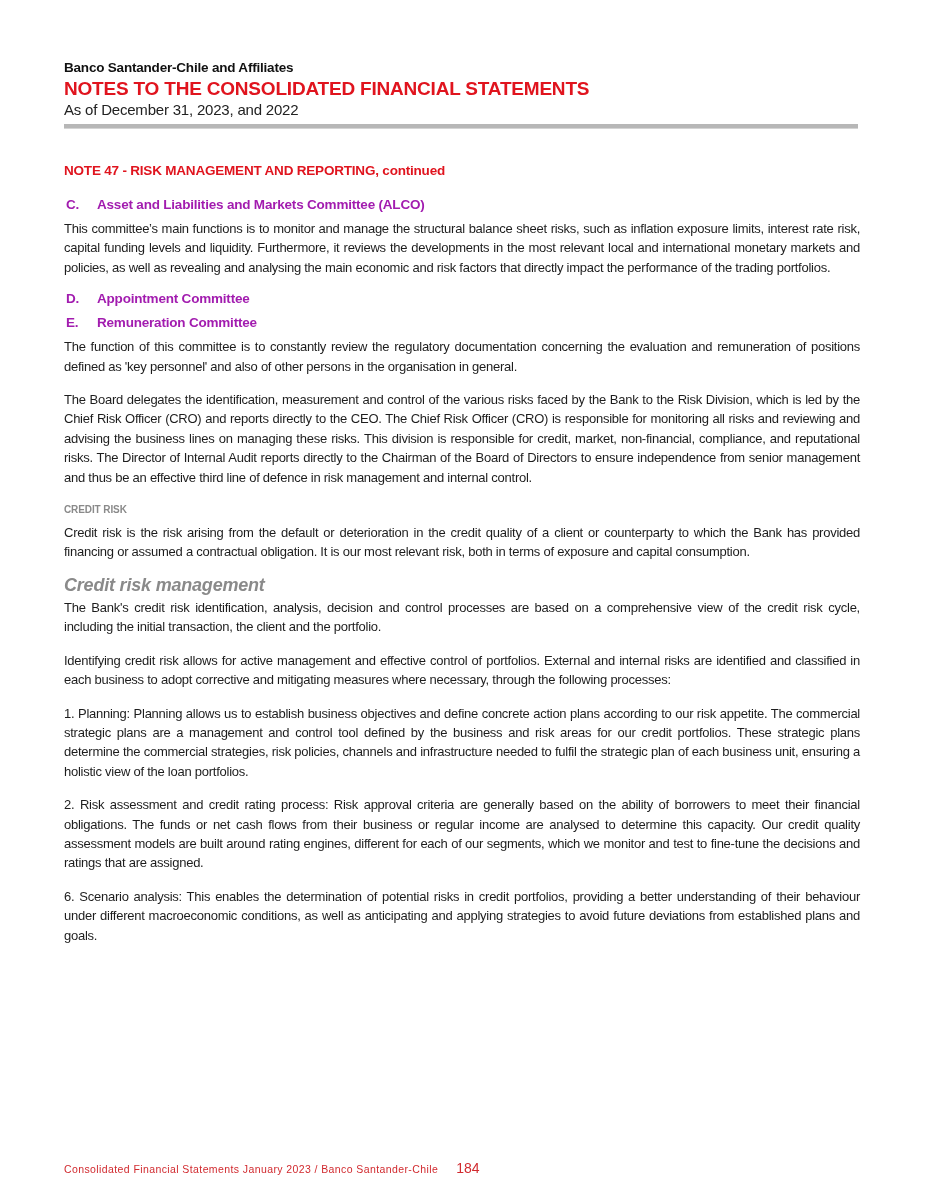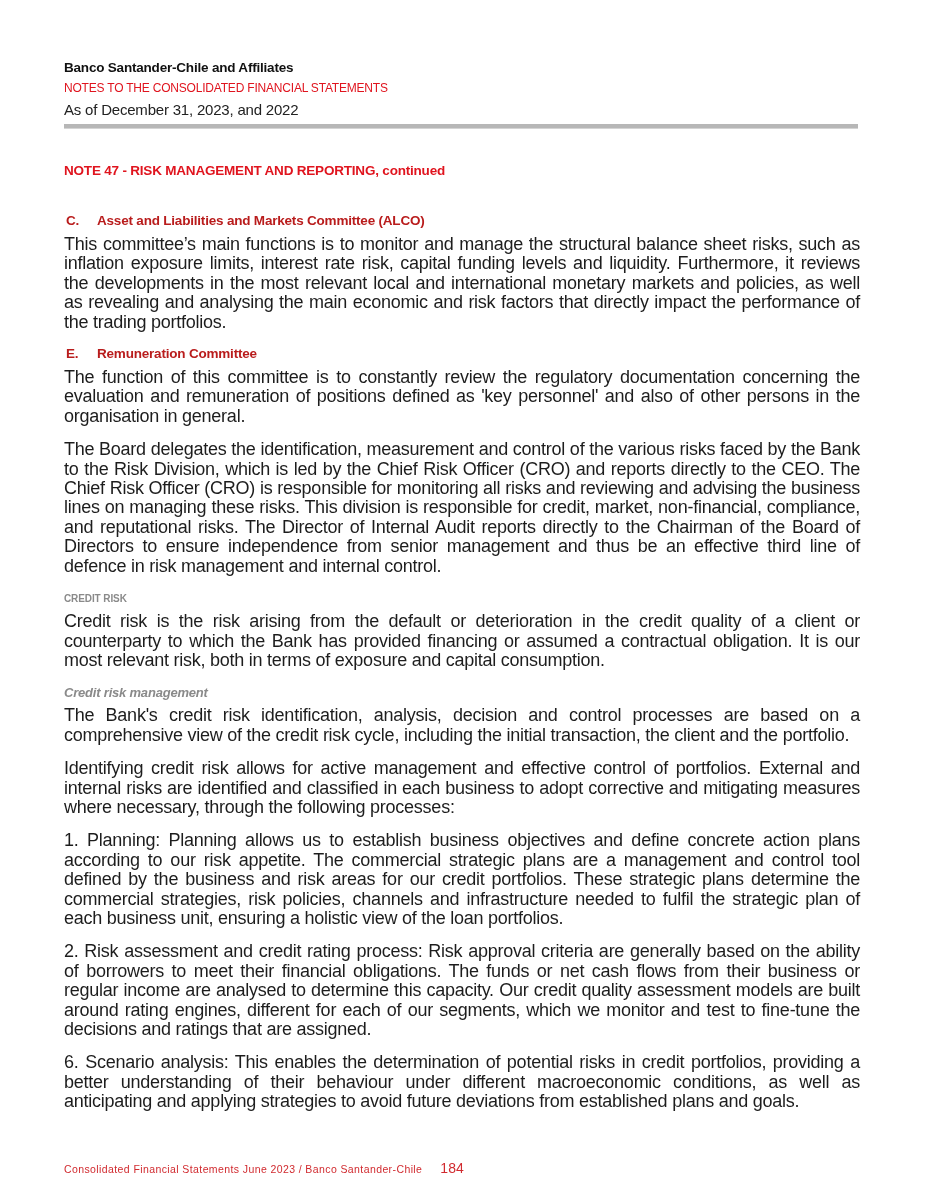--- a/index.html
+++ b/index.html
@@ -2,35 +2,35 @@
 <html><head>
 <meta charset="utf-8">
 <style>
   html, body { margin: 0; padding: 0; background: #ffffff; }
   body { width: 927px; height: 1200px; position: relative; overflow: hidden;
          font-family: "Liberation Sans", sans-serif; color: #1a1a1a; }
   .page { position: absolute; left: 0; top: 15px; width: 837px; height: 1200px; }
 
   .hdr { position: absolute; left: 64px; top: 42px; width: 794px; }
   .hdr-company { font-size: 13.5px; font-weight: bold; color: #111; line-height: 21px; letter-spacing: -0.2px; }
-  .hdr-notes { font-size: 12px; font-weight: normal; color: #e0141e; line-height: 21px; letter-spacing: -0.2px; }
+  .hdr-notes { font-size: 19px; font-weight: bold; color: #e0141e; line-height: 21px; letter-spacing: -0.2px; }
   .hdr-date { font-size: 15px; color: #222; line-height: 22px; letter-spacing: -0.2px; }
   .hdr-rule { height: 4px; background: #b7b7b7; margin-top: 3px; border-bottom: 1px solid #d4d4d4; }
 
   .body { position: absolute; left: 64px; top: 146px; width: 796px; }
-  .note-title { font-size: 13.5px; font-weight: bold; color: #e0141e; line-height: 20px; letter-spacing: -0.2px; margin-bottom: 30px; }
+  .note-title { font-size: 13.5px; font-weight: bold; color: #e0141e; line-height: 20px; letter-spacing: -0.2px; margin-bottom: 14px; }
 
-  .sec-heading { font-size: 13.5px; font-weight: bold; color: #b91c1c; line-height: 20px; margin: 0 0 4px 2px; letter-spacing: -0.2px; }
+  .sec-heading { font-size: 13.5px; font-weight: bold; color: #a21caf; line-height: 20px; margin: 0 0 4px 2px; letter-spacing: -0.2px; }
   .sec-heading .letter { display: inline-block; width: 31px; }
 
-  p.para { margin: 0 0 14px 0; font-size: 18px; line-height: 19.4px; text-align: justify; color: #1d1d1d; letter-spacing: -0.25px; }
+  p.para { margin: 0 0 14px 0; font-size: 13px; line-height: 19.4px; text-align: justify; color: #1d1d1d; letter-spacing: -0.25px; }
   .gap-sm { margin-bottom: 12px !important; }
 
   .label-grey { font-size: 10px; font-weight: bold; color: #8a8a8a; line-height: 18px; margin: 0 0 4px 0; letter-spacing: -0.1px; }
-  .label-italic { font-size: 13px; font-weight: bold; font-style: italic; color: #8a8a8a; line-height: 18px; margin: 12px 0 4px 0; letter-spacing: -0.2px; }
+  .label-italic { font-size: 18px; font-weight: bold; font-style: italic; color: #8a8a8a; line-height: 18px; margin: 12px 0 4px 0; letter-spacing: -0.2px; }
 
   .footer { position: absolute; left: 64px; top: 1145px; font-size: 10.5px; color: #d12a2f; letter-spacing: 0.4px; }
   .footer .pg { margin-left: 18px; font-size: 14px; letter-spacing: 0; }
 </style>
 </head>
 <body>
 
 <div class="page">
 
   <div class="hdr">
@@ -44,20 +44,23 @@
     <div class="note-title">NOTE 47 - RISK MANAGEMENT AND REPORTING, continued</div>
 
     <div>
       <div class="sec-heading">
         <span class="letter">C.</span><span>Asset and Liabilities and Markets Committee (ALCO)</span>
       </div>
       <p class="para gap-sm">This committee’s main functions is to monitor and manage the structural balance sheet risks, such as inflation exposure limits, interest rate risk, capital funding levels and liquidity. Furthermore, it reviews the developments in the most relevant local and international monetary markets and policies, as well as revealing and analysing the main economic and risk factors that directly impact the performance of the trading portfolios.</p>
     </div>
 
     <div>
+      <div class="sec-heading">
+        <span class="letter">D.</span><span>Appointment Committee</span>
+      </div>
     </div>
 
     <div>
       <div class="sec-heading">
         <span class="letter">E.</span><span>Remuneration Committee</span>
       </div>
       <p class="para">The function of this committee is to constantly review the regulatory documentation concerning the evaluation and remuneration of positions defined as 'key personnel' and also of other persons in the organisation in general.</p>
     </div>
 
     <p class="para">The Board delegates the identification, measurement and control of the various risks faced by the Bank to the Risk Division, which is led by the Chief Risk Officer (CRO) and reports directly to the CEO. The Chief Risk Officer (CRO) is responsible for monitoring all risks and reviewing and advising the business lines on managing these risks. This division is responsible for credit, market, non-financial, compliance, and reputational risks. The Director of Internal Audit reports directly to the Chairman of the Board of Directors to ensure independence from senior management and thus be an effective third line of defence in risk management and internal control.</p>
@@ -67,16 +70,16 @@
 
     <div class="label-italic">Credit risk management</div>
     <p class="para">The Bank's credit risk identification, analysis, decision and control processes are based on a comprehensive view of the credit risk cycle, including the initial transaction, the client and the portfolio.</p>
     <p class="para">Identifying credit risk allows for active management and effective control of portfolios. External and internal risks are identified and classified in each business to adopt corrective and mitigating measures where necessary, through the following processes:</p>
     <p class="para">1. Planning: Planning allows us to establish business objectives and define concrete action plans according to our risk appetite. The commercial strategic plans are a management and control tool defined by the business and risk areas for our credit portfolios. These strategic plans determine the commercial strategies, risk policies, channels and infrastructure needed to fulfil the strategic plan of each business unit, ensuring a holistic view of the loan portfolios.</p>
     <p class="para">2. Risk assessment and credit rating process: Risk approval criteria are generally based on the ability of borrowers to meet their financial obligations. The funds or net cash flows from their business or regular income are analysed to determine this capacity. Our credit quality assessment models are built around rating engines, different for each of our segments, which we monitor and test to fine-tune the decisions and ratings that are assigned.</p>
     <p class="para">6. Scenario analysis: This enables the determination of potential risks in credit portfolios, providing a better understanding of their behaviour under different macroeconomic conditions, as well as anticipating and applying strategies to avoid future deviations from established plans and goals.</p>
   </div>
 
   <div class="footer">
-    <span>Consolidated Financial Statements June 2023 / Banco Santander-Chile</span><span class="pg">184</span>
+    <span>Consolidated Financial Statements January 2023 / Banco Santander-Chile</span><span class="pg">184</span>
   </div>
 
 </div>
 
 </body></html>

